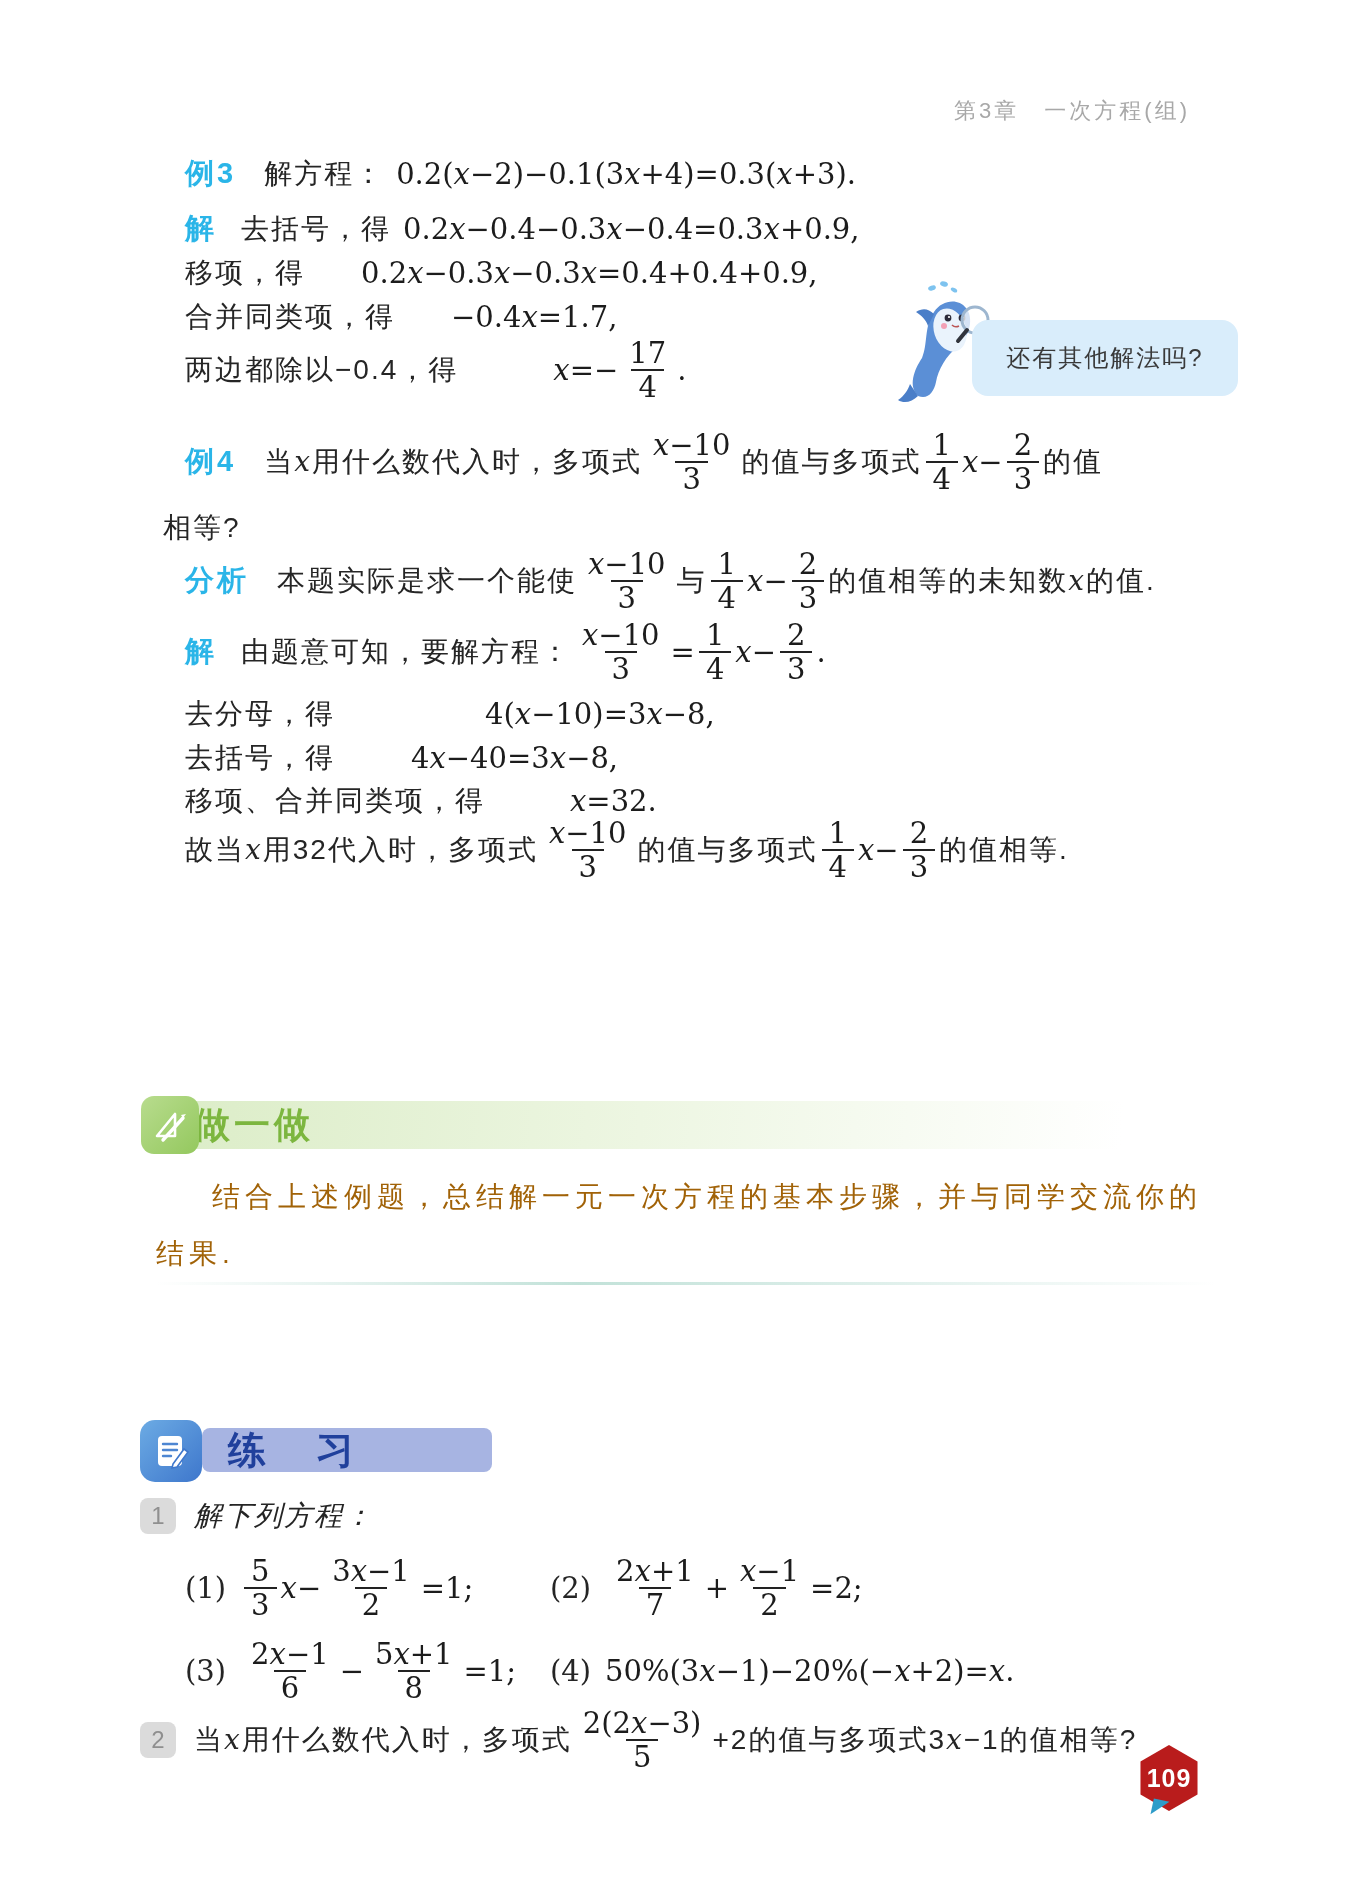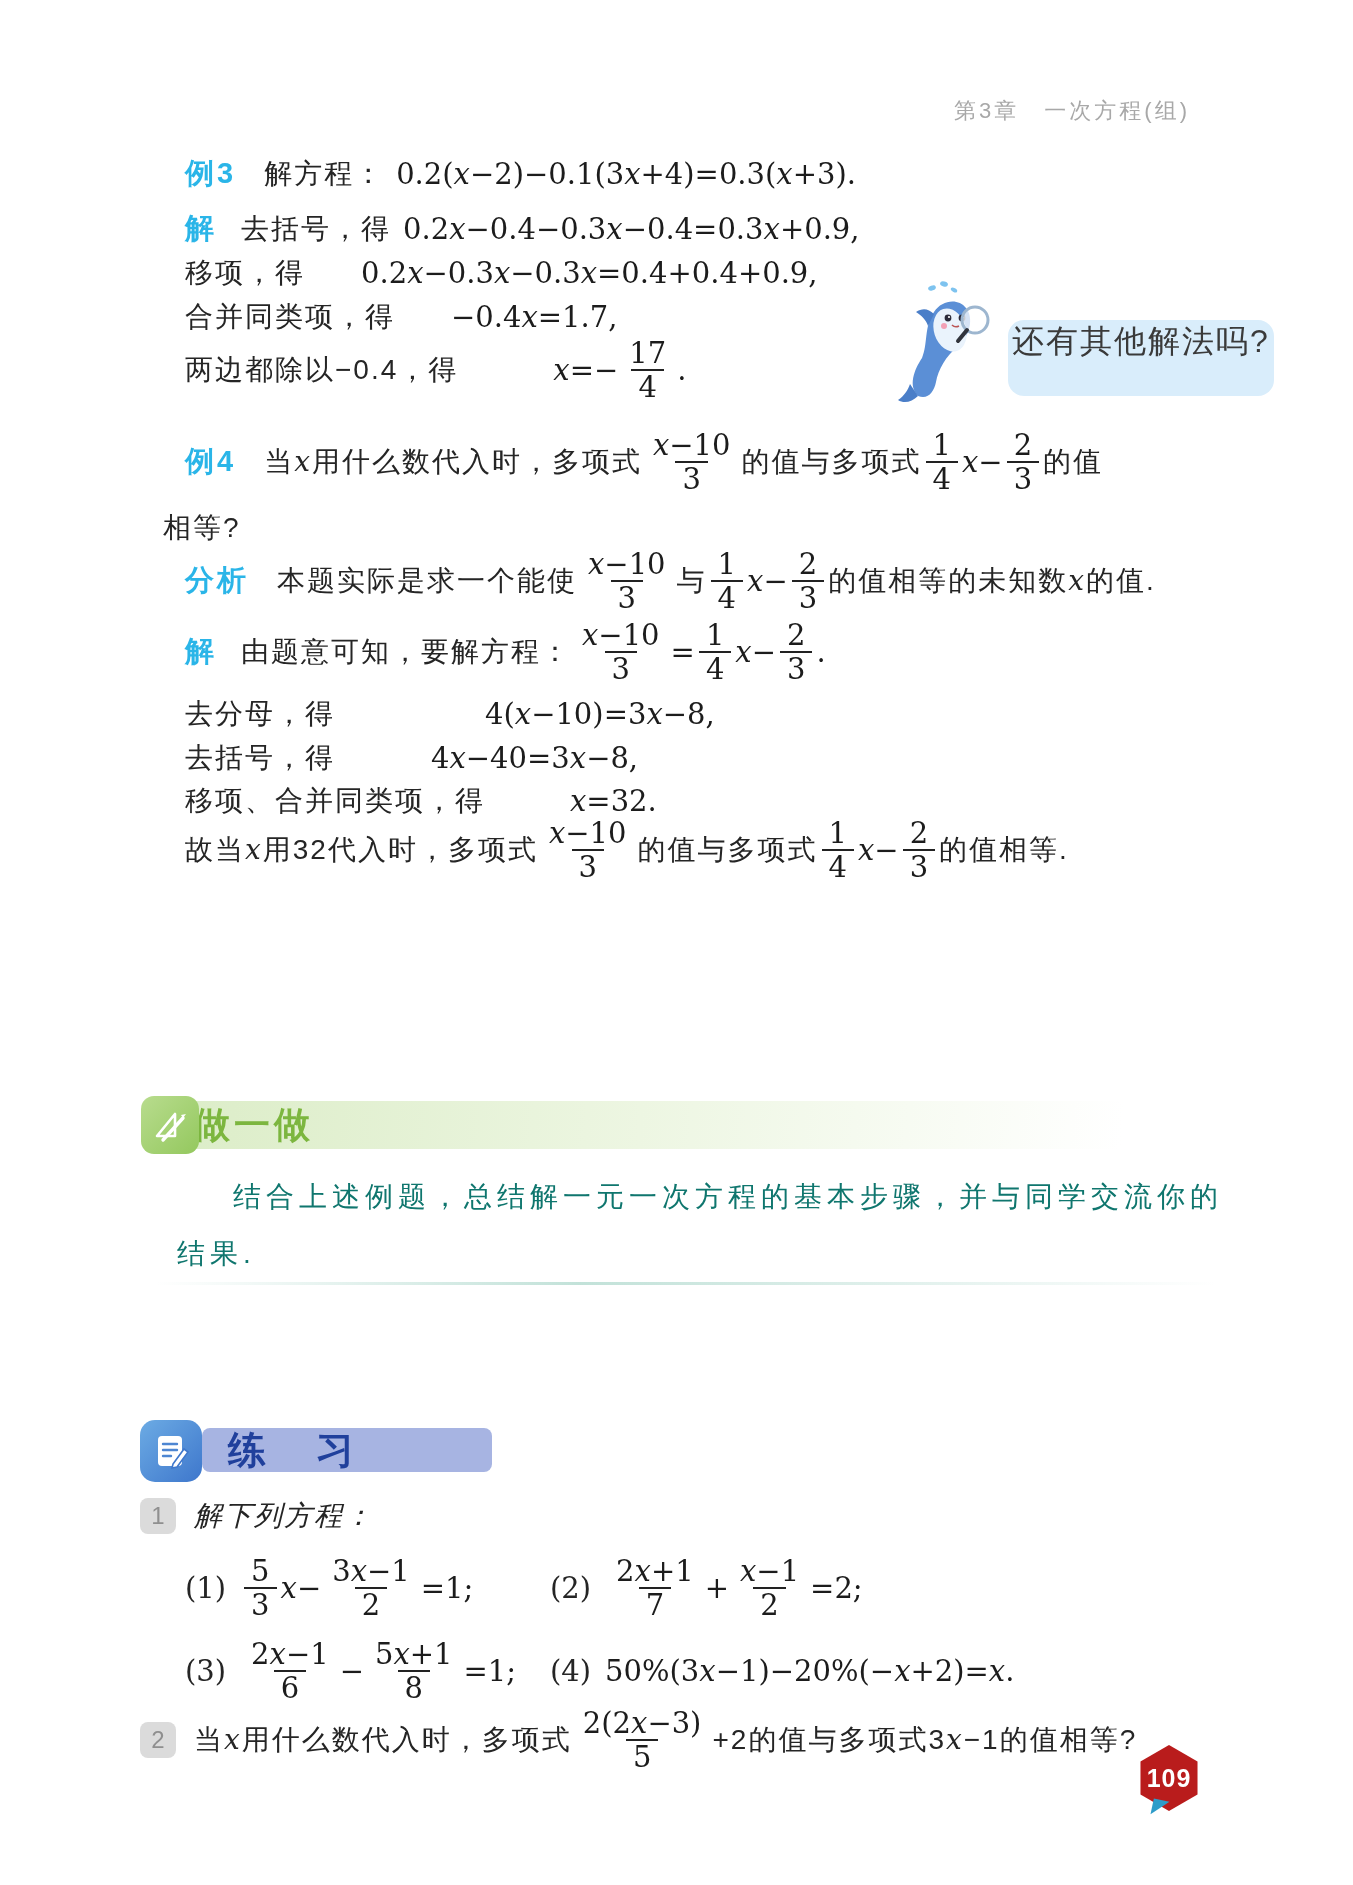--- a/index.html
+++ b/index.html
@@ -9,30 +9,30 @@
   .line{position:absolute;display:flex;align-items:center;white-space:nowrap;}
   .cn{font-size:28px;color:#252525;letter-spacing:2px;}
   .lbl{color:#2ab5e8;font-size:29px;font-weight:bold;letter-spacing:3px;margin-right:28px;}
   .m{font-family:"DejaVu Serif","Liberation Serif",serif;font-size:29px;color:#1c1c1c;}
   .vx{font-family:"DejaVu Serif","Liberation Serif",serif;font-style:italic;}
   .frac{display:inline-flex;flex-direction:column;align-items:center;line-height:1.12;
         margin:0 4px;font-family:"DejaVu Serif","Liberation Serif",serif;font-size:29px;color:#1c1c1c;}
   .frac .den{border-top:2px solid #222;}
   .frac .num,.frac .den{padding:0 7px;text-align:center;}
   .hdr{position:absolute;top:96px;right:163px;font-size:22px;color:#a8a8a8;letter-spacing:3px;}
-  .bubble{position:absolute;left:1008px;top:320px;width:266px;height:76px;background:#d9edfb;
-          border-radius:16px;display:flex;justify-content:center;
-          font-size:32px;color:#3a3a3a;letter-spacing:2px;}
+  .bubble{position:absolute;left:972px;top:320px;width:266px;height:76px;background:#d9edfb;
+          border-radius:16px;display:flex;align-items:center;justify-content:center;
+          font-size:24px;color:#3a3a3a;letter-spacing:2px;}
   .do-icon{position:absolute;left:141px;top:1096px;width:58px;height:58px;border-radius:13px;
            background:linear-gradient(135deg,#b8dc8e,#94c85e);display:flex;align-items:center;justify-content:center;}
   .do-banner{position:absolute;left:180px;top:1101px;width:1023px;height:48px;border-radius:3px;
              background:linear-gradient(95deg,#dcedc8 0%,#edf6e2 45%,#ffffff 92%);display:flex;align-items:center;}
   .do-title{font-size:36px;font-weight:bold;color:#7cb63f;letter-spacing:4px;padding-left:14px;}
-  .do-body{position:absolute;left:177px;top:1168px;width:1062px;font-size:28px;letter-spacing:5px;
-           line-height:57px;text-indent:2em;color:#0f766e;}
+  .do-body{position:absolute;left:156px;top:1168px;width:1062px;font-size:28px;letter-spacing:5px;
+           line-height:57px;text-indent:2em;color:#a16207;}
   .divider{position:absolute;left:155px;top:1282px;width:1062px;height:3px;
            background:linear-gradient(to right,rgba(150,205,180,0),rgba(120,190,170,0.45) 40%,rgba(150,205,190,0));}
   .ex-icon{position:absolute;left:140px;top:1420px;width:62px;height:62px;border-radius:15px;
            background:linear-gradient(135deg,#6cabe4,#3e77cc);display:flex;align-items:center;justify-content:center;}
   .ex-bar{position:absolute;left:202px;top:1428px;width:290px;height:44px;background:#a7b4e2;
           display:flex;align-items:center;border-radius:8px;}
   .ex-title{font-size:38px;font-weight:bold;color:#20409c;letter-spacing:6px;padding-left:26px;}
   .qbadge{position:absolute;width:36px;height:36px;border-radius:8px;background:#dbdbdb;
           display:flex;align-items:center;justify-content:center;font-size:24px;color:#8f8f8f;}
   .plabel{font-family:"DejaVu Serif","Liberation Serif",serif;font-size:29px;margin-right:14px;}
@@ -165,21 +165,21 @@
     </span>
     <span class="m">.</span>
   </div>
 
   <div class="line" style="left:185px;top:690px;height:48px;">
     <span class="cn">去分母，得</span>
     <span class="m" style="margin-left:150px;">4(<span class="vx">x</span>−10)=3<span class="vx">x</span>−8,</span>
   </div>
   <div class="line" style="left:185px;top:734px;height:48px;">
     <span class="cn">去括号，得</span>
-    <span class="m" style="margin-left:96px;">4<span class="vx">x</span>−40=3<span class="vx">x</span>−8,</span>
+    <span class="m" style="margin-left:76px;">4<span class="vx">x</span>−40=3<span class="vx">x</span>−8,</span>
   </div>
   <div class="line" style="left:185px;top:777px;height:48px;">
     <span class="cn">移项、合并同类项，得</span>
     <span class="m" style="margin-left:85px;"><span class="vx">x</span>=32.</span>
   </div>
 
   <div class="line" style="left:185px;top:808px;height:84px;">
     <span class="cn">故当<span class="vx">x</span>用32代入时，多项式</span>
     <span class="frac">
       <span class="num"><span class="vx">x</span>−10</span>

